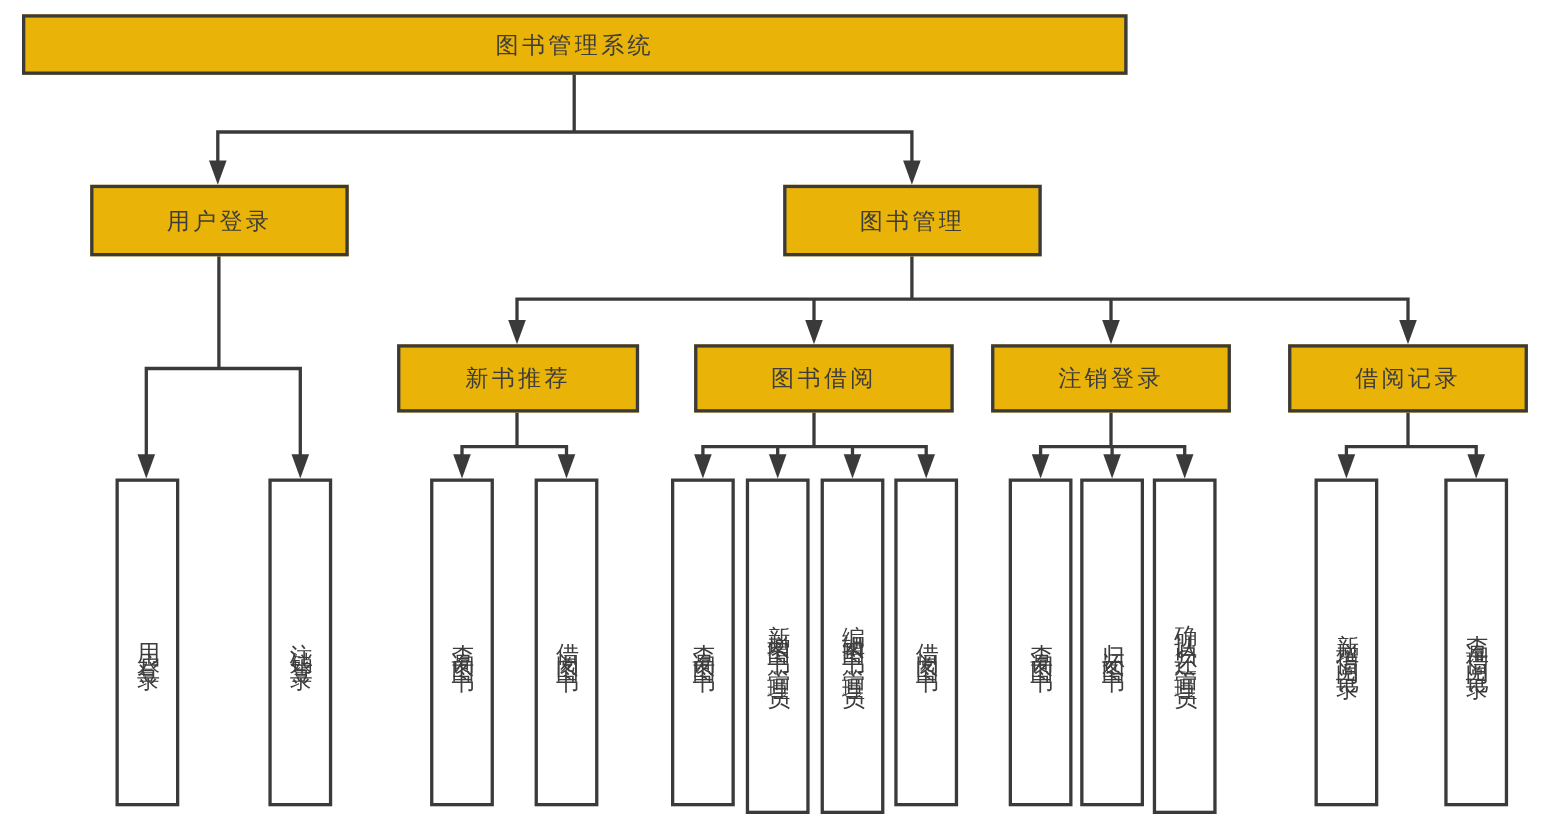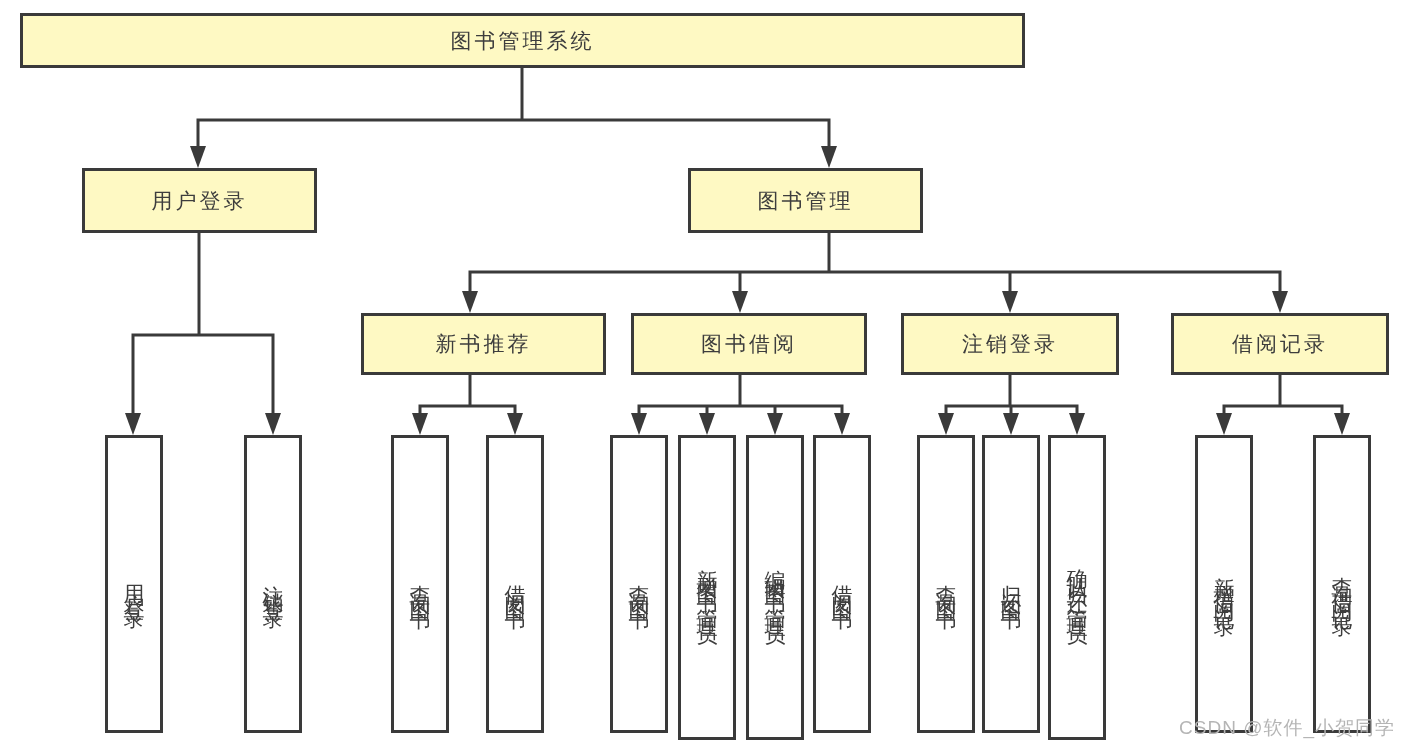--- a/index.html
+++ b/index.html
@@ -14,21 +14,21 @@
     width:1405px;height:747px;
     background:var(--bg);
     font-family:"Liberation Sans", sans-serif;
     overflow:hidden;
   }
   .wires{position:absolute;left:0;top:0;color:var(--line);}
   .wires path{stroke:currentColor;stroke-width:3;fill:none;}
   .wires polygon{fill:currentColor;stroke:none;}
   .hbox{
     position:absolute;box-sizing:border-box;
-    border:3px solid var(--line);background:#fef9c3;
+    border:3px solid var(--line);background:#eab308;
     display:flex;align-items:center;justify-content:center;
     font-size:21px;color:var(--text);letter-spacing:3px;
     z-index:2;
   }
   .vbox{
     position:absolute;box-sizing:border-box;
     border:3px solid var(--line);background:#fff;
     display:flex;align-items:center;justify-content:center;
     writing-mode:vertical-rl;text-orientation:mixed;
     font-size:21px;color:var(--text);letter-spacing:8px;
@@ -89,23 +89,23 @@
 
     <path d="M1280,375 L1280,406"></path>
     <path d="M1224,416 L1224,406 L1342,406 L1342,416"></path>
     <polygon points="1216,413 1232,413 1224,435"></polygon>
     <polygon points="1334,413 1350,413 1342,435"></polygon>
   </svg>
 
   <div class="hbox" style="left:20px;top:13px;width:1005px;height:55px;">图书管理系统</div>
 
   <div class="hbox" style="left:82px;top:168px;width:235px;height:65px;">用户登录</div>
-  <div class="hbox" style="left:688px;top:168px;width:235px;height:65px;">图书管理</div>
+  <div class="hbox" style="left:712px;top:168px;width:235px;height:65px;">图书管理</div>
 
-  <div class="hbox" style="left:361px;top:313px;width:245px;height:62px;">新书推荐</div>
+  <div class="hbox" style="left:361px;top:313px;width:220px;height:62px;">新书推荐</div>
   <div class="hbox" style="left:631px;top:313px;width:236px;height:62px;">图书借阅</div>
   <div class="hbox" style="left:901px;top:313px;width:218px;height:62px;">注销登录</div>
   <div class="hbox" style="left:1171px;top:313px;width:218px;height:62px;">借阅记录</div>
 
   <div class="vbox" style="left:105px;top:435px;width:58px;height:298px;">用户登录</div>
   <div class="vbox" style="left:244px;top:435px;width:58px;height:298px;">注销登录</div>
 
   <div class="vbox" style="left:391px;top:435px;width:58px;height:298px;">查询图书</div>
   <div class="vbox" style="left:486px;top:435px;width:58px;height:298px;">借阅图书</div>
 
@@ -114,14 +114,13 @@
   <div class="vbox" style="left:746px;top:435px;width:58px;height:305px;">编辑图书（管理员）</div>
   <div class="vbox" style="left:813px;top:435px;width:58px;height:298px;">借阅图书</div>
 
   <div class="vbox" style="left:917px;top:435px;width:58px;height:298px;">查询图书</div>
   <div class="vbox" style="left:982px;top:435px;width:58px;height:298px;">归还图书</div>
   <div class="vbox" style="left:1048px;top:435px;width:58px;height:305px;">确认归还（管理员）</div>
 
   <div class="vbox" style="left:1195px;top:435px;width:58px;height:298px;">新增借阅记录</div>
   <div class="vbox" style="left:1313px;top:435px;width:58px;height:298px;">查询借阅记录</div>
 
-  <div class="watermark">CSDN @软件_小贺同学</div>
 </div>
 
 </body></html>

